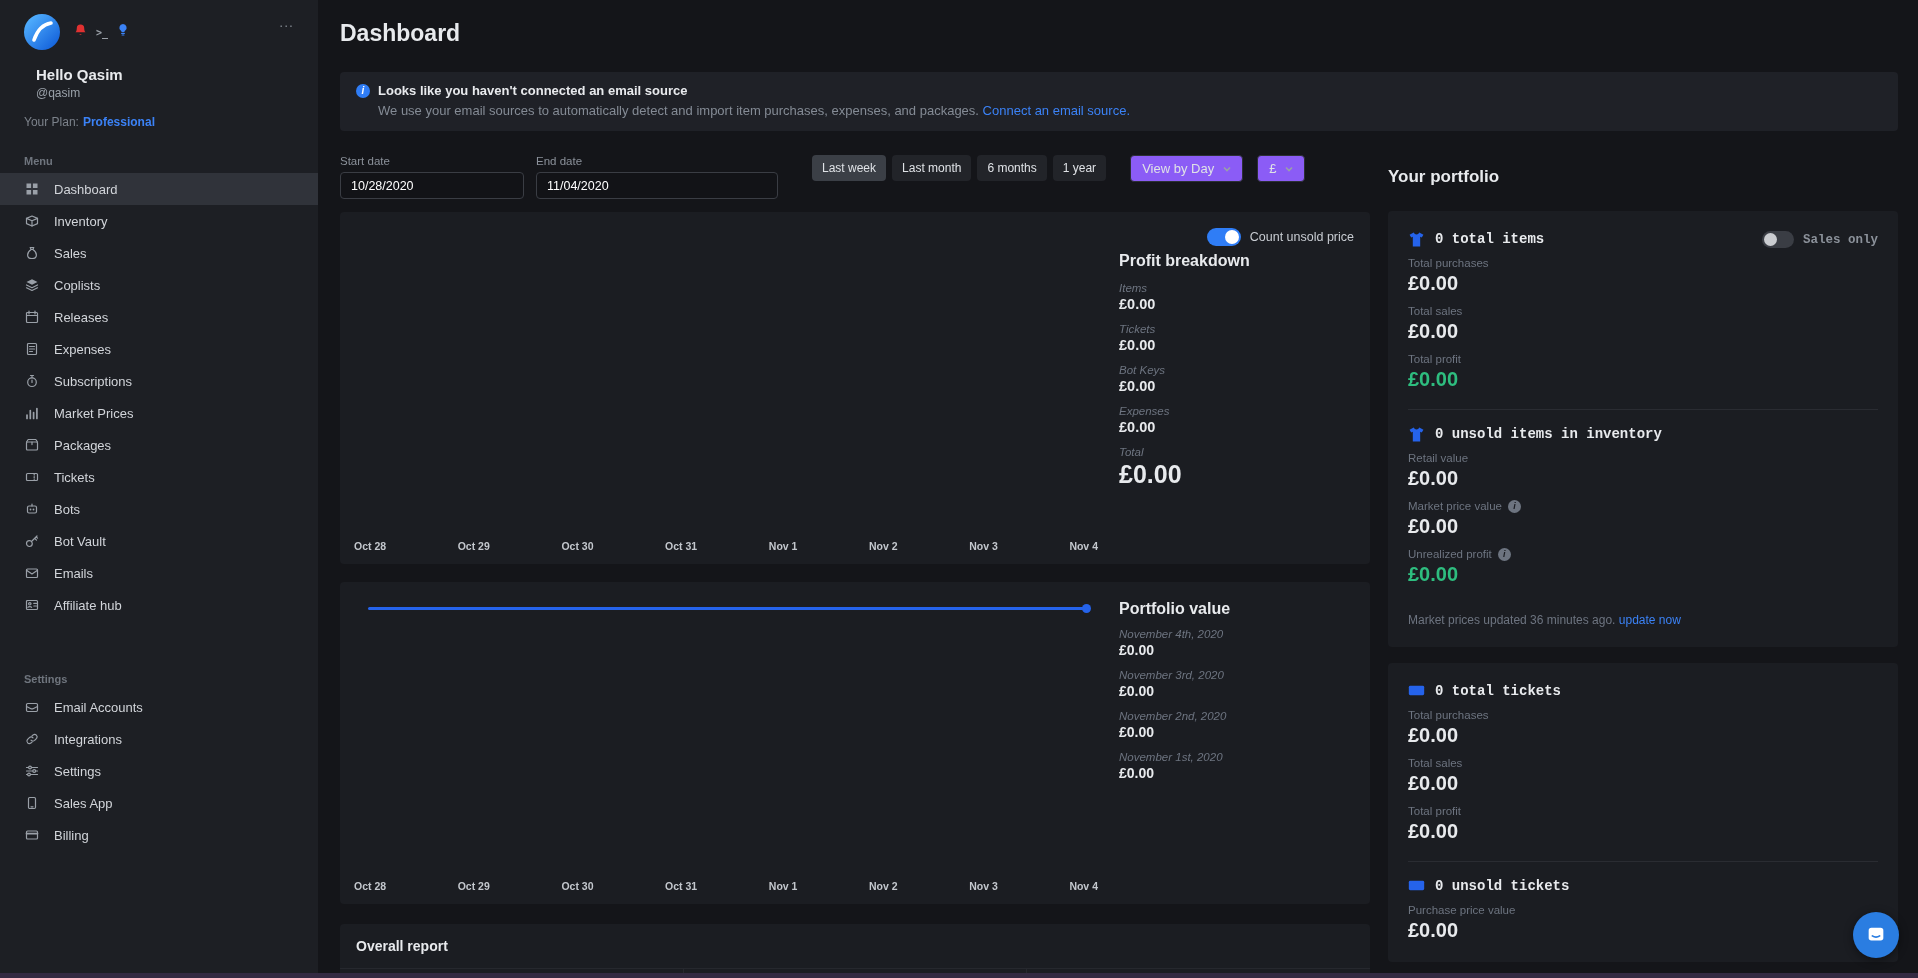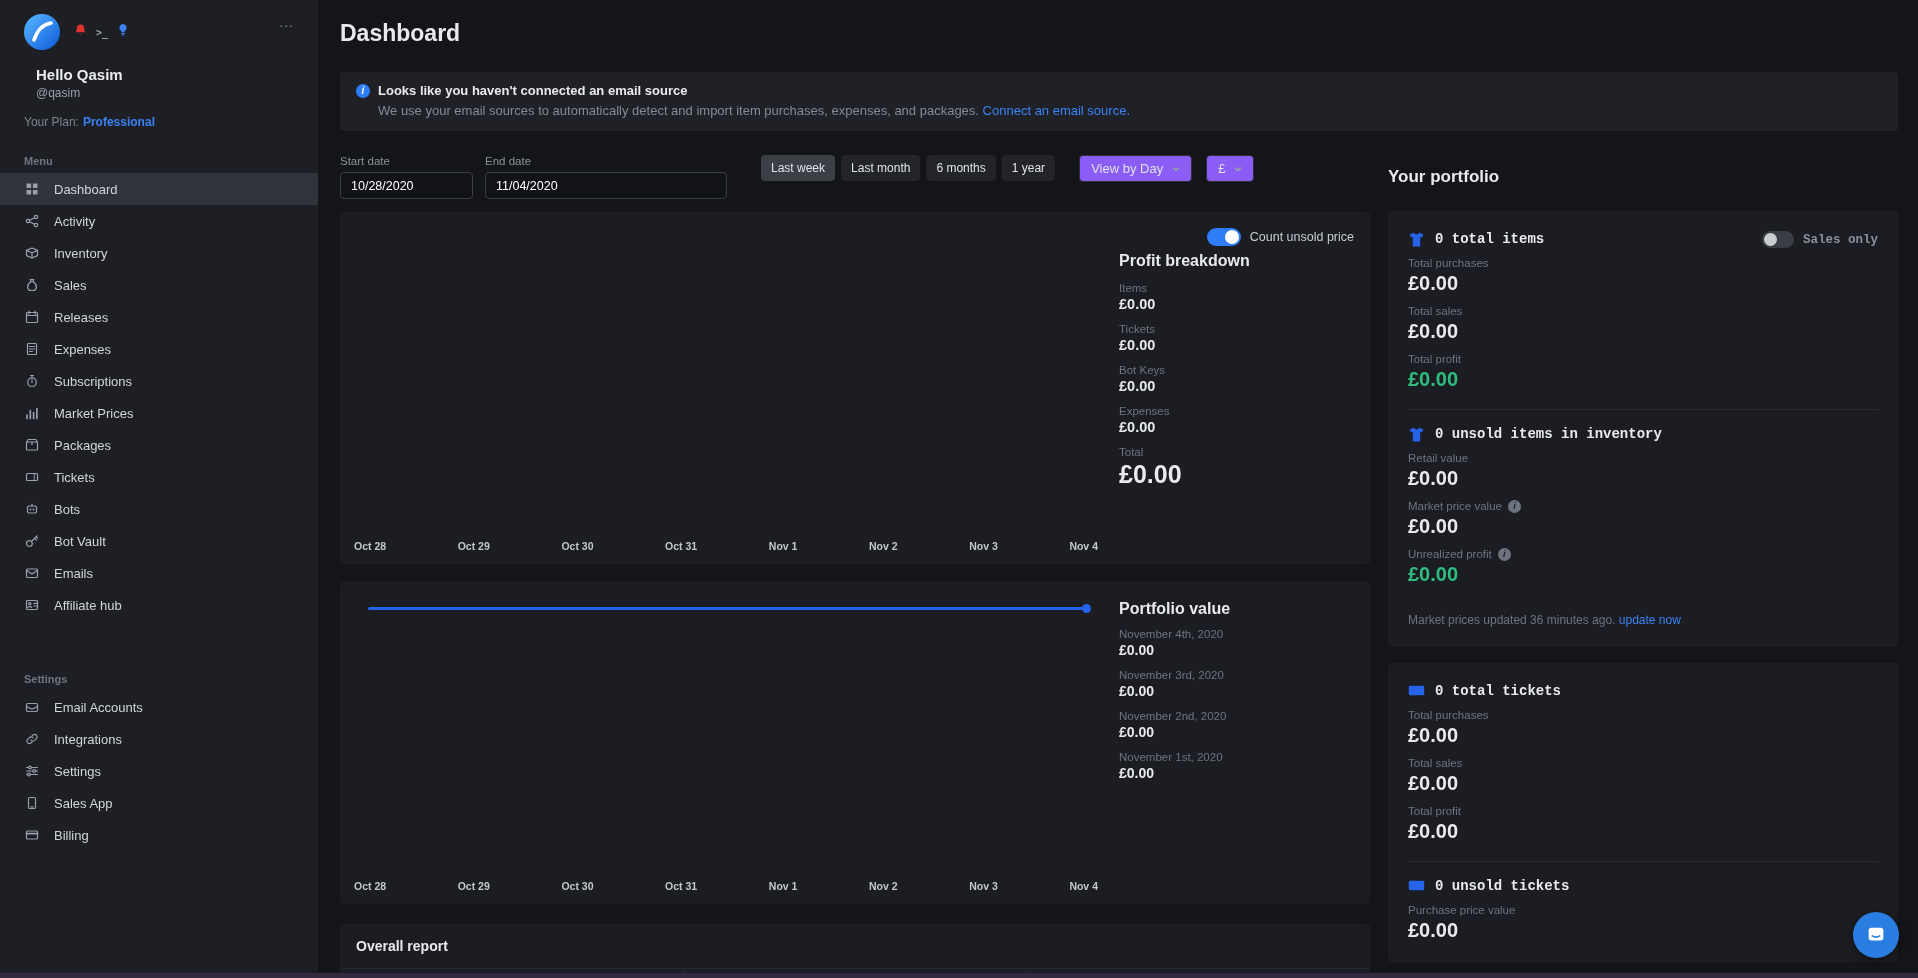--- a/index.html
+++ b/index.html
@@ -35,21 +35,21 @@
   .bbody a { color:#3b82f6; }
 
   .row { display:flex; gap:18px; margin-top:24px; }
   .leftcol { width:1030px; flex:none; }
   .rightcol { flex:1; min-width:0; }
 
   
   .filters { display:flex; align-items:flex-start; }
   .dfield label { display:block; font-size:11.5px; color:#8b919a; margin-bottom:5px; }
   .dfield input { height:27px; background:#121317; border:1px solid #3a3d44; border-radius:4px; color:#fff; font-size:12.5px; padding:0 10px; font-family:inherit; }
-  .in-start { width:133px; }
+  .in-start { width:184px; }
   .in-end { width:242px; }
   .dfield { margin-right:12px; }
   .ranges { display:flex; gap:6px; margin-left:22px; }
   .rbtn { height:26px; padding:0 10px; border-radius:4px; background:#222429; border:none; color:#dfe2e6; font-size:12px; font-family:inherit; cursor:pointer; }
   .rbtn.active { background:#3b3f46; }
   .dd { height:27px; background:#8b5cf6; border:1px solid #2c2f35; border-radius:4px; color:#dfe2e6; font-size:13px; display:flex; align-items:center; gap:9px; padding:0 11px; cursor:pointer; }
   .dd1 { margin-left:24px; } .dd2 { margin-left:14px; }
   .caret { width:8px; height:8px; display:inline-block; }
   .caret svg { stroke:#9aa0a8; fill:none; stroke-width:1.6; display:block; }
 
@@ -59,21 +59,21 @@
   .panel2 { height:322px; margin-top:18px; }
   .panel3 { margin-top:20px; height:220px; }
   .toggle-row { position:absolute; top:16px; right:16px; display:flex; align-items:center; gap:9px; font-size:12.5px; color:#c8ccd2; cursor:pointer; }
   .switch { width:34px; height:18px; border-radius:9px; background:#2f7df6; position:relative; flex:none; }
   .switch .knob { position:absolute; top:2px; right:2px; width:14px; height:14px; border-radius:50%; background:#fff; }
   .switch.off { width:32px; height:17px; background:#3a3d44; }
   .switch.off .knob { left:2px; right:auto; width:13px; height:13px; background:#caccd0; }
   .breakdown { position:absolute; left:779px; top:40px; width:235px; }
   .breakdown h3 { font-size:16px; font-weight:700; margin-bottom:12px; }
   .brow { margin-bottom:11px; }
-  .brow .lab, .pv .date { font-size:11.5px; color:#6d7480; margin-bottom:2px; }
+  .brow .lab, .pv .date { font-size:11.5px; color:#6d7480; margin-bottom:2px;font-style:italic; }
   .brow .val { font-size:14.5px; font-weight:700; }
   .btotal .val { font-size:25px; font-weight:700; }
   .xaxis { position:absolute; left:14px; right:272px; bottom:12px; display:flex; justify-content:space-between; font-size:10.5px; font-weight:700; color:#c3c7cd; }
   .pline { position:absolute; left:28px; top:25px; width:719px; height:3px; background:#2563eb; border-radius:2px; }
   .pline::after { content:""; position:absolute; right:-4px; top:-3px; width:9px; height:9px; border-radius:50%; background:#2563eb; }
   .pv { position:absolute; left:779px; top:18px; }
   .pv h3 { font-size:16px; font-weight:700; margin-bottom:10px; }
   .pventry { margin-bottom:11px; }
   .pventry .val { font-size:14px; font-weight:700; }
   .p3head { padding:14px 16px; font-size:14px; font-weight:700; border-bottom:1px solid #26282e; }
@@ -139,45 +139,43 @@
     <span class="mic">
         <svg width="14" height="14" viewBox="0 0 14 14">
           <path d="M1.5 1.5h4.6v4.6H1.5zM7.9 1.5h4.6v4.6H7.9zM1.5 7.9h4.6v4.6H1.5zM7.9 7.9h4.6v4.6H7.9z" fill="currentColor" stroke="none"></path>
         </svg>
       </span>
     <span>Dashboard</span>
   </div>
   <div class="mi">
     <span class="mic">
         <svg width="14" height="14" viewBox="0 0 14 14">
-          <circle cx="3" cy="7" r="1.7"></circle>
-          <circle cx="11" cy="3" r="1.7"></circle>
-          <circle cx="11" cy="11" r="1.7"></circle>
-          <path d="M4.6 6.2l4.8-2.5M4.6 7.8l4.8 2.5"></path>
-        </svg>
-      </span>
-    <span>Activity</span>
-  </div>
-  <div class="mi">
-    <span class="mic">
-        <svg width="14" height="14" viewBox="0 0 14 14">
           <path d="M1.5 4.4L7 2l5.5 2.4v5.2L7 12 1.5 9.6z"></path>
           <path d="M1.5 4.4L7 6.8l5.5-2.4M7 6.8V12"></path>
         </svg>
       </span>
     <span>Inventory</span>
   </div>
   <div class="mi">
     <span class="mic">
         <svg width="14" height="14" viewBox="0 0 14 14">
           <path d="M5.2 1.5h3.6l-1 2H6.2z"></path>
           <path d="M6.2 3.5C3.8 5 2.6 6.9 2.6 8.9c0 2 1.8 3.6 4.4 3.6s4.4-1.6 4.4-3.6c0-2-1.2-3.9-3.6-5.4z"></path>
         </svg>
       </span>
     <span>Sales</span>
+  </div>
+  <div class="mi">
+    <span class="mic">
+        <svg width="14" height="14" viewBox="0 0 14 14">
+          <path d="M7 1.3l5.5 2.7L7 6.7 1.5 4z" fill="currentColor" stroke="none"></path>
+          <path d="M12.5 7L7 9.7 1.5 7M12.5 9.8L7 12.5 1.5 9.8"></path>
+        </svg>
+      </span>
+    <span>Coplists</span>
   </div>
   <div class="mi">
     <span class="mic">
         <svg width="14" height="14" viewBox="0 0 14 14">
           <rect x="1.5" y="2.5" width="11" height="10" rx="1"></rect>
           <path d="M4 1v3M10 1v3M1.5 5.5h11"></path>
         </svg>
       </span>
     <span>Releases</span>
   </div>

